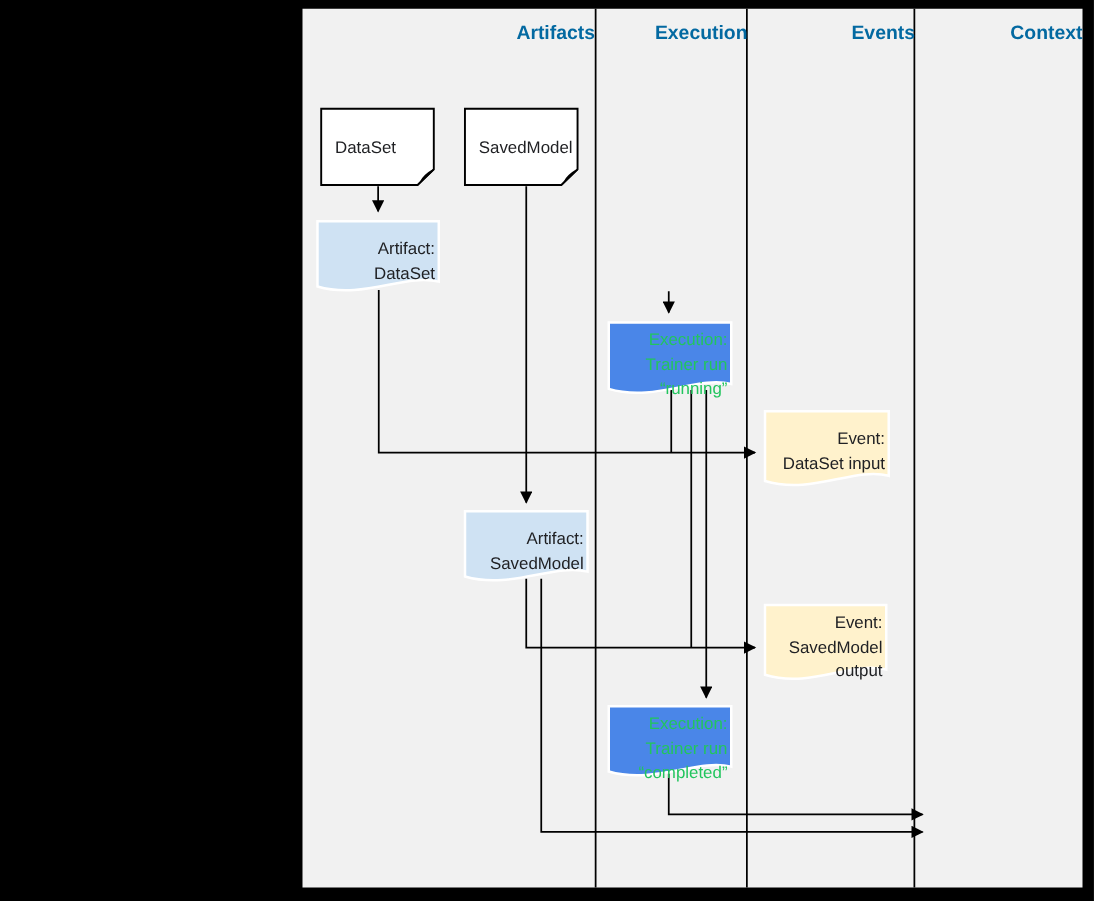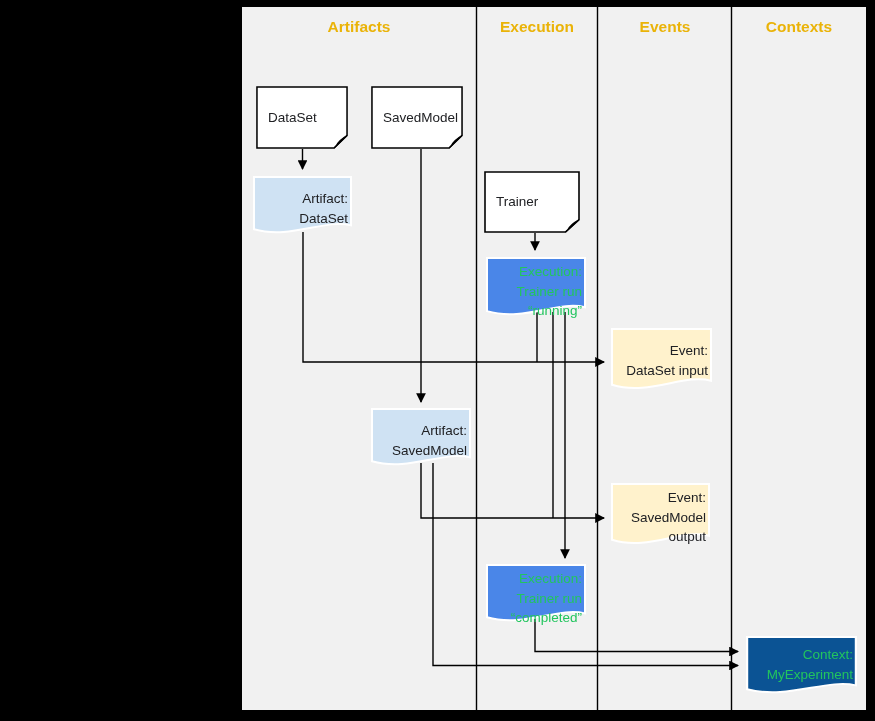--- a/index.html
+++ b/index.html
@@ -1,40 +1,40 @@
 <!DOCTYPE html>
 <html><head>
 <meta charset="utf-8">
 <style>
   html,body{margin:0;padding:0;width:875px;height:721px;}
   body{background:#000;font-family:"Liberation Sans",sans-serif;}
   .stage{position:absolute;left:0;top:0;width:875px;height:721px;overflow:hidden;background:#000;}
   .canvas{position:absolute;left:242px;top:7px;width:624px;height:703px;background:#f1f1f1;}
   .colheader{position:absolute;top:16px;height:22px;line-height:22px;font-weight:bold;
-             font-size:15.5px;color:#eab308;text-align:center;z-index:3;}
+             font-size:15.5px;color:#0369a1;text-align:right;z-index:3;}
   #wires{position:absolute;left:0;top:0;width:875px;height:721px;z-index:1;}
   .node{position:absolute;z-index:2;text-align:right;}
   .node .shape{position:absolute;left:0;top:0;width:100%;height:100%;overflow:visible;}
   .label{position:absolute;left:0;top:0;right:0;bottom:0;white-space:pre-line;
          font-size:13.5px;line-height:20px;color:#202124;padding:13px 4px 0 11px;}
   .tight .label{line-height:19.5px;padding-top:5px;}
   .ctx .label{padding-top:9px;}
   .doc .label{display:flex;align-items:center;padding:0 0 0 12px;white-space:nowrap;}
   .light .label{color:#22c55e;}
 </style>
 </head>
 <body>
 
 <div class="stage">
   <div class="canvas"></div>
 
   <div class="colheader" style="left:242px;width:234px;">Artifacts</div>
   <div class="colheader" style="left:598px;width:134px;">Events</div>
   <div class="colheader" style="left:476px;width:122px;">Execution</div>
-  <div class="colheader" style="left:732px;width:134px;">Contexts</div>
+  <div class="colheader" style="left:732px;width:134px;">Context</div>
 
   <svg id="wires">
     <defs>
       <marker id="arrow" viewBox="0 0 10 10" refX="9" refY="5" markerWidth="9" markerHeight="7" orient="auto-start-reverse">
         <path d="M0,0 L10,5 L0,10 Z" fill="#000"></path>
       </marker>
     </defs>
     <g stroke="#000" stroke-width="1.4" fill="none">
       <path d="M476.5 7 V710"></path>
       <path d="M597.5 7 V710"></path>
@@ -61,27 +61,20 @@
   </div>
 
   <div class="node doc" style="left:371px;top:86px;width:92px;height:63px;">
     <svg class="shape" viewBox="0 0 96 63" preserveAspectRatio="none">
       <path d="M1,1 H95 V49.5 L81.5,62 H1 Z" stroke="#000" stroke-width="1.6" fill="#ffffff"></path>
       <path d="M81.5,62 L95,49.5 C90.5,52 85.8,55.5 84,59.5 Z" stroke="#000" stroke-width="1.2" fill="#a8a8a8"></path>
     </svg>
     <div class="label">SavedModel</div>
   </div>
 
-  <div class="node doc" style="left:484px;top:171px;width:96px;height:62px;">
-    <svg class="shape" viewBox="0 0 96 63" preserveAspectRatio="none">
-      <path d="M1,1 H95 V49.5 L81.5,62 H1 Z" stroke="#000" stroke-width="1.6" fill="#ffffff"></path>
-      <path d="M81.5,62 L95,49.5 C90.5,52 85.8,55.5 84,59.5 Z" stroke="#000" stroke-width="1.2" fill="#a8a8a8"></path>
-    </svg>
-    <div class="label">Trainer</div>
-  </div>
 
   <div class="node wave" style="left:253px;top:176px;width:99px;height:60px;">
     <svg class="shape" viewBox="0 0 100 62" preserveAspectRatio="none">
       <path d="M1,1 H99 V51 C72,44 38,66 1,55 Z" stroke="#ffffff" stroke-width="2" fill="#cfe2f3"></path>
     </svg>
     <div class="label">Artifact:
 DataSet</div>
   </div>
 
   <div class="node wave light tight" style="left:486px;top:257px;width:100px;height:61px;">
@@ -120,20 +113,13 @@
 
   <div class="node wave light tight" style="left:486px;top:564px;width:100px;height:60px;">
     <svg class="shape" viewBox="0 0 100 62" preserveAspectRatio="none">
       <path d="M1,1 H99 V51 C72,44 38,66 1,55 Z" stroke="#ffffff" stroke-width="2" fill="#4a86e8"></path>
     </svg>
     <div class="label">Execution:
 Trainer run
 “completed”</div>
   </div>
 
-  <div class="node wave light ctx" style="left:746px;top:636px;width:111px;height:60px;">
-    <svg class="shape" viewBox="0 0 100 62" preserveAspectRatio="none">
-      <path d="M1,1 H99 V51 C72,44 38,66 1,55 Z" stroke="#ffffff" stroke-width="2" fill="#0b5394"></path>
-    </svg>
-    <div class="label">Context:
-MyExperiment</div>
-  </div>
 </div>
 
 </body></html>

